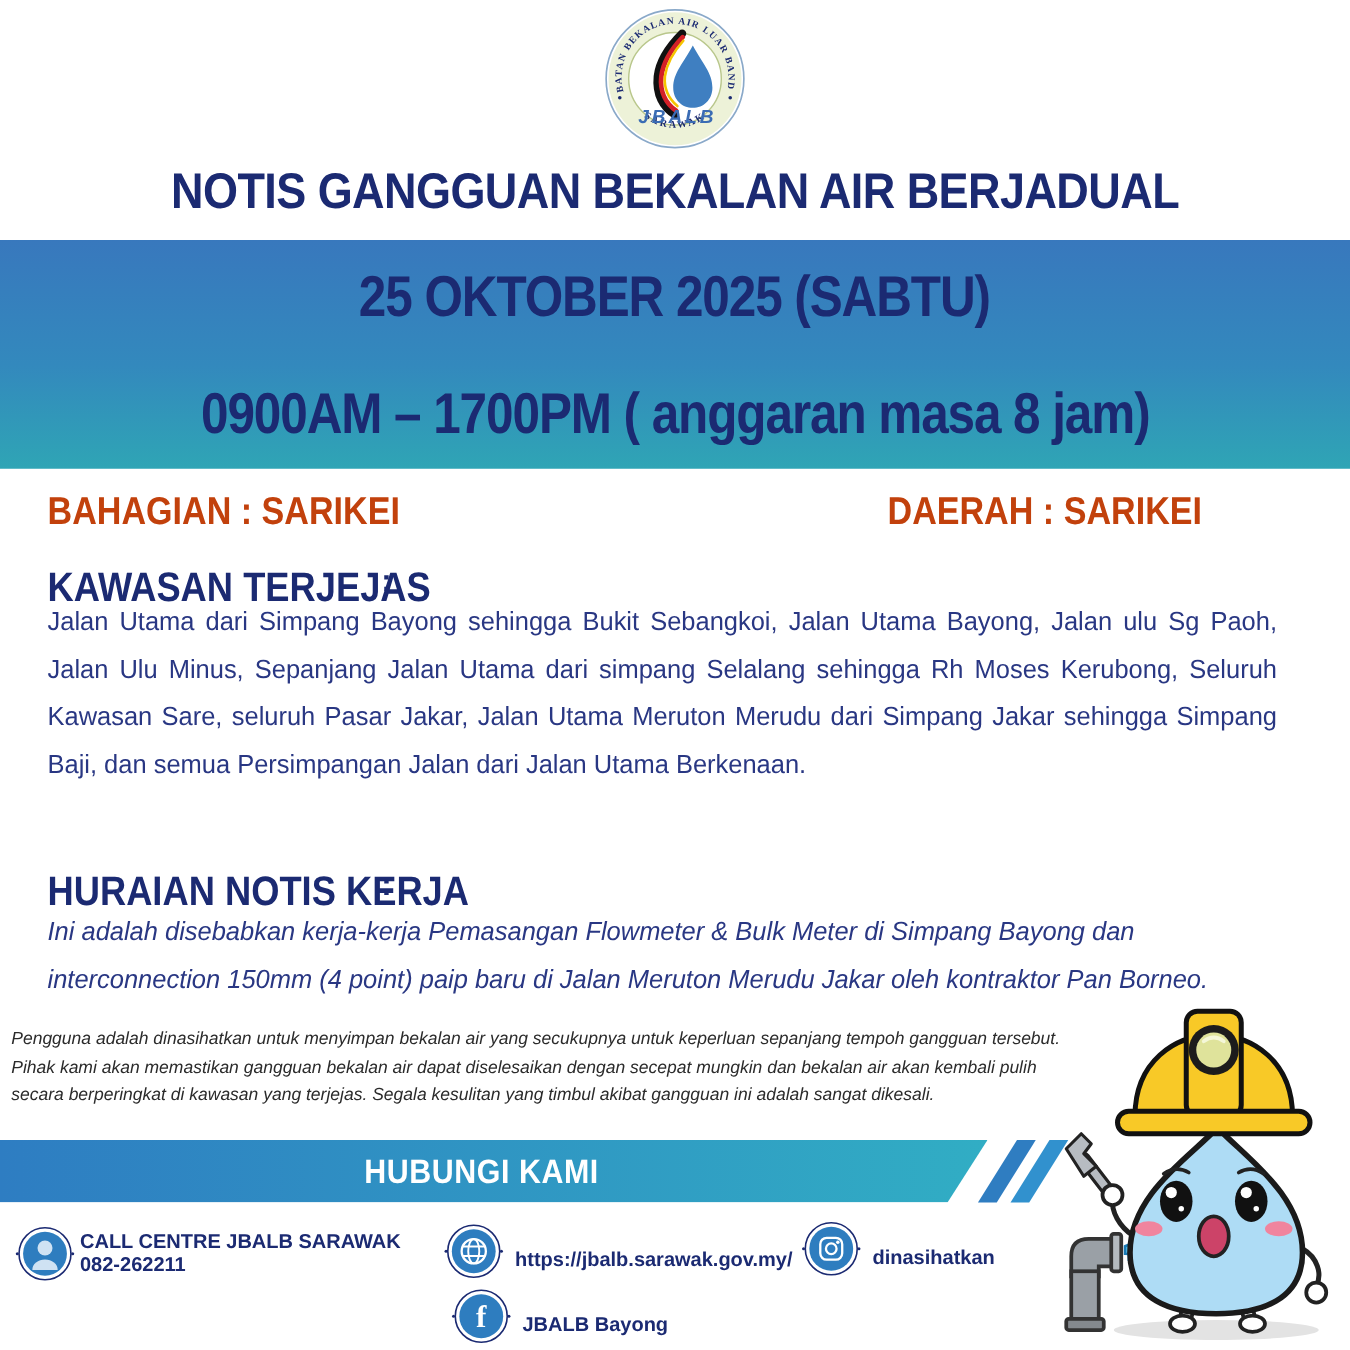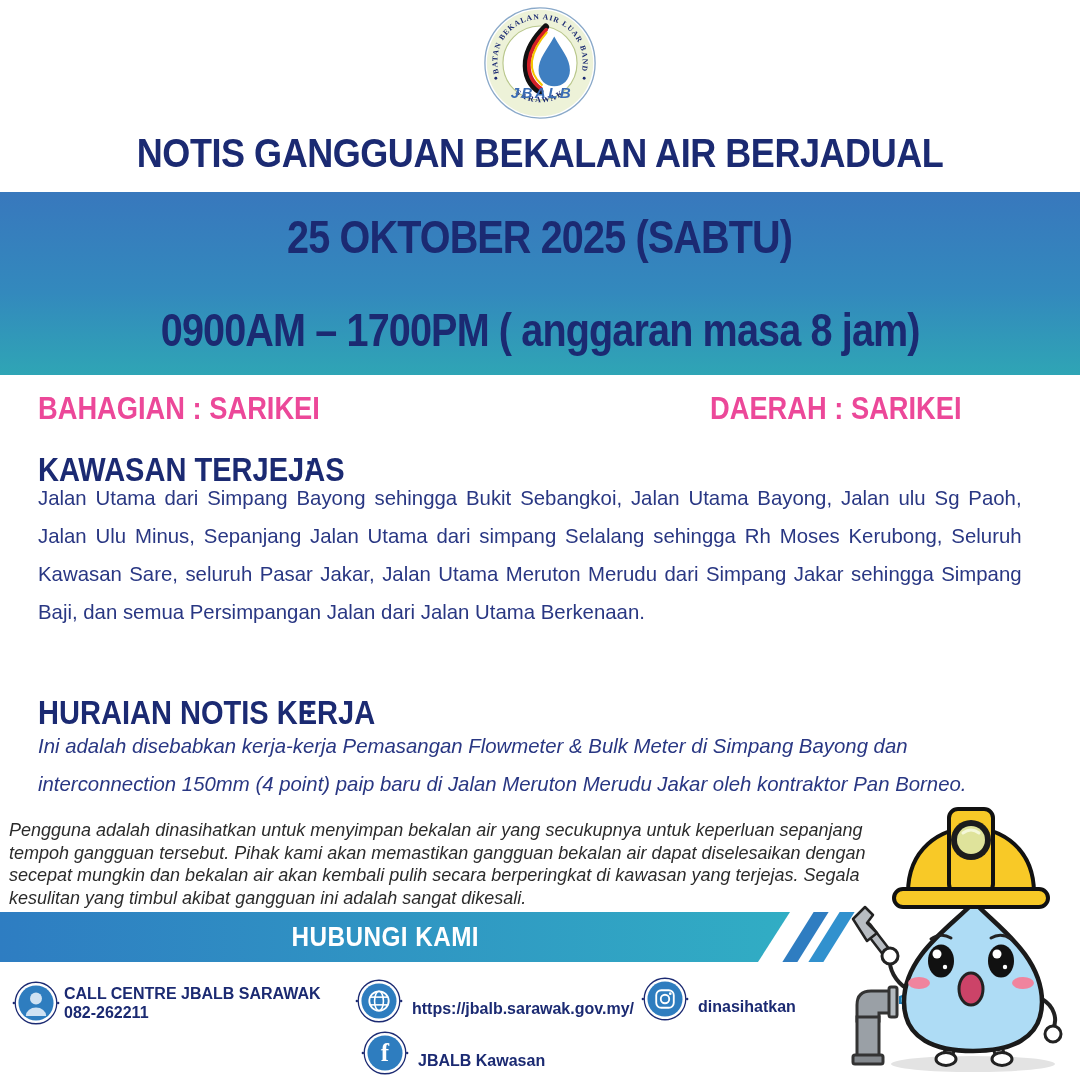--- a/index.html
+++ b/index.html
@@ -20,21 +20,21 @@
   .date-banner {
     position:absolute; top:192px; left:0; width:1080px; height:183px;
     background:linear-gradient(180deg, #3878bd 0%, #3389bd 55%, #2fa5b5 100%);
     display:flex; flex-direction:column; justify-content:center; align-items:center;
     color:#1b2a72; font-weight:bold;gap:37px;
   }
   .date-line { font-size:46px; line-height:56px; white-space:nowrap; }
   .date-line > span { display:inline-block; transform:scaleX(0.86); transform-origin:center; letter-spacing:-1px; }
   
   .region-item {
-    position:absolute; top:391px; color:#ec4899; font-weight:bold; font-size:31px; white-space:nowrap;
+    position:absolute; top:391px; color:#c2410c; font-weight:bold; font-size:31px; white-space:nowrap;
   }
   .region-item > span { display:inline-block; transform:scaleX(0.88); transform-origin:left center; }
   .region-bahagian { left:38px; }
   .region-daerah  { left:710px; }
   
   .sec-heading {
     position:absolute; left:38px; color:#1b2a72; font-weight:bold; font-size:33px; white-space:nowrap;
   }
   .sec-heading > span { display:inline-block; transform:scaleX(0.88); transform-origin:left center; }
   .sec-colon { position:absolute; left:305px; color:#1b2a72; font-weight:bold; font-size:25px; }
@@ -46,21 +46,21 @@
     transform:scaleX(0.97); transform-origin:left top;
   }
   .huraian-body {
     position:absolute; left:38px; top:727px; width:1005px;
     color:#293783; font-size:21px; line-height:38px; font-style:italic;
     transform:scaleX(0.97); transform-origin:left top;
   }
   
   .disclaimer {
     position:absolute; left:9px; top:819px; width:858px;
-    color:#2b2b2b; font-size:18px; line-height:22.5px; font-style:italic;
+    color:#2b2b2b; font-size:14px; line-height:22.5px; font-style:italic;
   }
   
   .contact-banner { position:absolute; left:0; top:912px; width:870px; height:50px; }
   .contact-banner-fill {
     position:absolute; left:0; top:0; width:800px; height:50px;
     background:linear-gradient(90deg, #2e7dc2 0%, #31aec4 100%);
     clip-path:polygon(0 0, 790px 0, 758px 50px, 0 50px);
   }
   .contact-banner-label {
     position:absolute; left:0; top:0; width:770px; height:50px;
@@ -184,21 +184,21 @@
   </svg>
   <div class="f-text txt-web">https://jbalb.sarawak.gov.my/</div>
 
   <svg class="f-icon icon-fb" viewBox="-26 -26 52 52">
     <circle r="22.5" fill="#ffffff" stroke="#1b2a72" stroke-width="1.4"></circle>
     <circle cx="-24" cy="0" r="1.3" fill="#1b2a72"></circle>
       <circle cx="24" cy="0" r="1.3" fill="#1b2a72"></circle>
     <circle r="19" fill="#2e7dbf"></circle>
     <text x="0" y="9" text-anchor="middle" font-size="27" font-weight="bold" fill="#ffffff" font-family="Liberation Serif, serif">f</text>
   </svg>
-  <div class="f-text txt-fb">JBALB Kawasan</div>
+  <div class="f-text txt-fb">JBALB Bayong</div>
 
   <svg class="f-icon icon-ig" viewBox="-26 -26 52 52">
     <circle r="22.5" fill="#ffffff" stroke="#1b2a72" stroke-width="1.4"></circle>
     <circle cx="-24" cy="0" r="1.3" fill="#1b2a72"></circle>
       <circle cx="24" cy="0" r="1.3" fill="#1b2a72"></circle>
     <circle r="19" fill="#2e7dbf"></circle>
     <rect x="-9.5" y="-9.5" width="19" height="19" rx="5.5" fill="none" stroke="#ffffff" stroke-width="2"></rect>
     <circle r="4.6" fill="none" stroke="#ffffff" stroke-width="2"></circle>
     <circle cx="5.7" cy="-5.7" r="1.5" fill="#ffffff"></circle>
   </svg>

